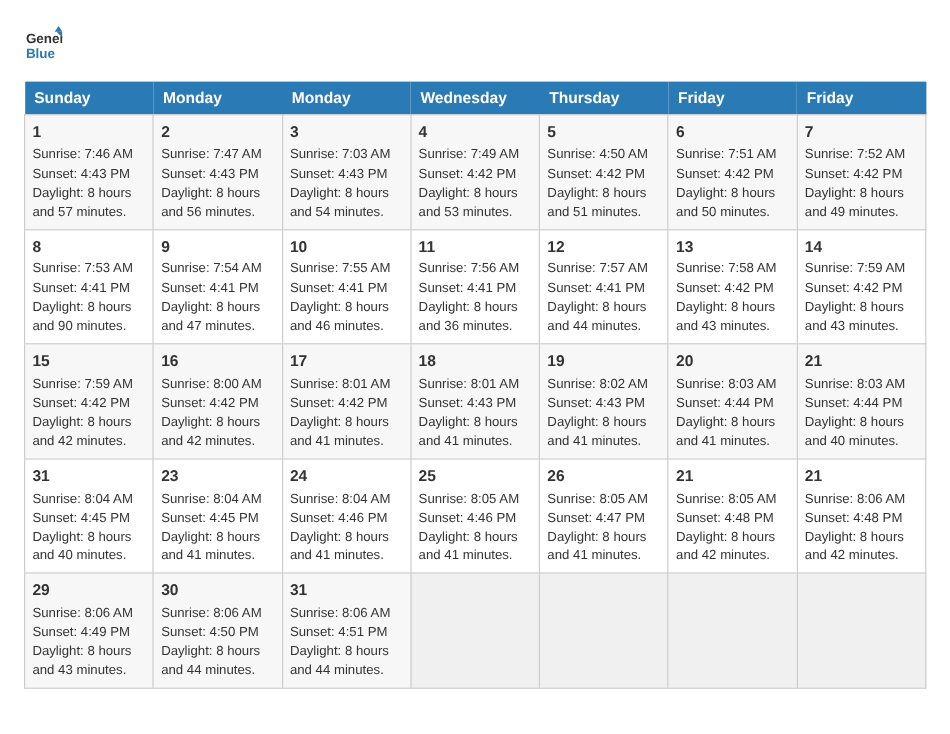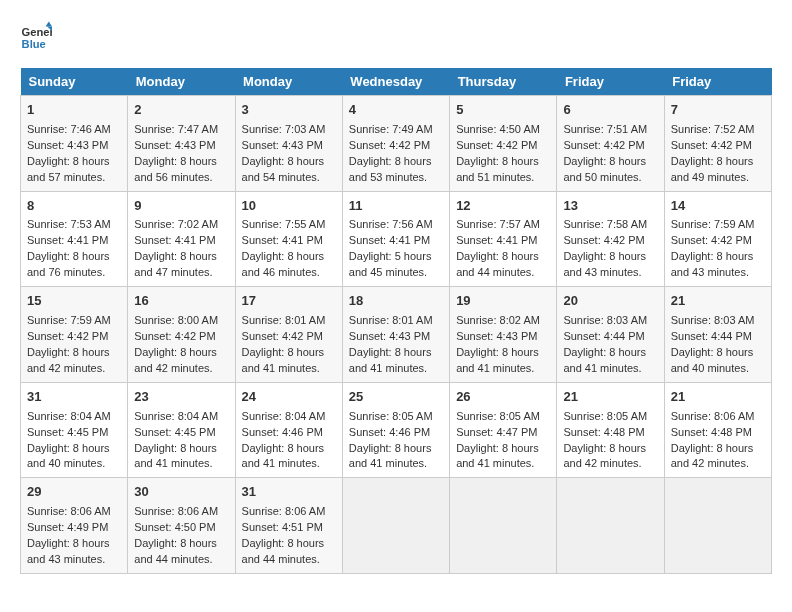--- a/index.html
+++ b/index.html
@@ -114,24 +114,24 @@
   <tr>
         <td><span class="day-num">1</span><span>Sunrise: 7:46 AM</span><br><span>Sunset: 4:43 PM</span><br><span>Daylight: 8 hours and 57 minutes.</span></td>
         <td><span class="day-num">2</span><span>Sunrise: 7:47 AM</span><br><span>Sunset: 4:43 PM</span><br><span>Daylight: 8 hours and 56 minutes.</span></td>
         <td><span class="day-num">3</span><span>Sunrise: 7:03 AM</span><br><span>Sunset: 4:43 PM</span><br><span>Daylight: 8 hours and 54 minutes.</span></td>
         <td><span class="day-num">4</span><span>Sunrise: 7:49 AM</span><br><span>Sunset: 4:42 PM</span><br><span>Daylight: 8 hours and 53 minutes.</span></td>
         <td><span class="day-num">5</span><span>Sunrise: 4:50 AM</span><br><span>Sunset: 4:42 PM</span><br><span>Daylight: 8 hours and 51 minutes.</span></td>
         <td><span class="day-num">6</span><span>Sunrise: 7:51 AM</span><br><span>Sunset: 4:42 PM</span><br><span>Daylight: 8 hours and 50 minutes.</span></td>
         <td><span class="day-num">7</span><span>Sunrise: 7:52 AM</span><br><span>Sunset: 4:42 PM</span><br><span>Daylight: 8 hours and 49 minutes.</span></td>
       </tr>
       <tr>
-        <td><span class="day-num">8</span><span>Sunrise: 7:53 AM</span><br><span>Sunset: 4:41 PM</span><br><span>Daylight: 8 hours and 76 minutes.</span></td>
-        <td><span class="day-num">9</span><span>Sunrise: 7:02 AM</span><br><span>Sunset: 4:41 PM</span><br><span>Daylight: 8 hours and 47 minutes.</span></td>
+        <td><span class="day-num">8</span><span>Sunrise: 7:53 AM</span><br><span>Sunset: 4:41 PM</span><br><span>Daylight: 8 hours and 90 minutes.</span></td>
+        <td><span class="day-num">9</span><span>Sunrise: 7:54 AM</span><br><span>Sunset: 4:41 PM</span><br><span>Daylight: 8 hours and 47 minutes.</span></td>
         <td><span class="day-num">10</span><span>Sunrise: 7:55 AM</span><br><span>Sunset: 4:41 PM</span><br><span>Daylight: 8 hours and 46 minutes.</span></td>
-        <td><span class="day-num">11</span><span>Sunrise: 7:56 AM</span><br><span>Sunset: 4:41 PM</span><br><span>Daylight: 5 hours and 45 minutes.</span></td>
+        <td><span class="day-num">11</span><span>Sunrise: 7:56 AM</span><br><span>Sunset: 4:41 PM</span><br><span>Daylight: 8 hours and 36 minutes.</span></td>
         <td><span class="day-num">12</span><span>Sunrise: 7:57 AM</span><br><span>Sunset: 4:41 PM</span><br><span>Daylight: 8 hours and 44 minutes.</span></td>
         <td><span class="day-num">13</span><span>Sunrise: 7:58 AM</span><br><span>Sunset: 4:42 PM</span><br><span>Daylight: 8 hours and 43 minutes.</span></td>
         <td><span class="day-num">14</span><span>Sunrise: 7:59 AM</span><br><span>Sunset: 4:42 PM</span><br><span>Daylight: 8 hours and 43 minutes.</span></td>
       </tr>
       <tr>
         <td><span class="day-num">15</span><span>Sunrise: 7:59 AM</span><br><span>Sunset: 4:42 PM</span><br><span>Daylight: 8 hours and 42 minutes.</span></td>
         <td><span class="day-num">16</span><span>Sunrise: 8:00 AM</span><br><span>Sunset: 4:42 PM</span><br><span>Daylight: 8 hours and 42 minutes.</span></td>
         <td><span class="day-num">17</span><span>Sunrise: 8:01 AM</span><br><span>Sunset: 4:42 PM</span><br><span>Daylight: 8 hours and 41 minutes.</span></td>
         <td><span class="day-num">18</span><span>Sunrise: 8:01 AM</span><br><span>Sunset: 4:43 PM</span><br><span>Daylight: 8 hours and 41 minutes.</span></td>
         <td><span class="day-num">19</span><span>Sunrise: 8:02 AM</span><br><span>Sunset: 4:43 PM</span><br><span>Daylight: 8 hours and 41 minutes.</span></td>

